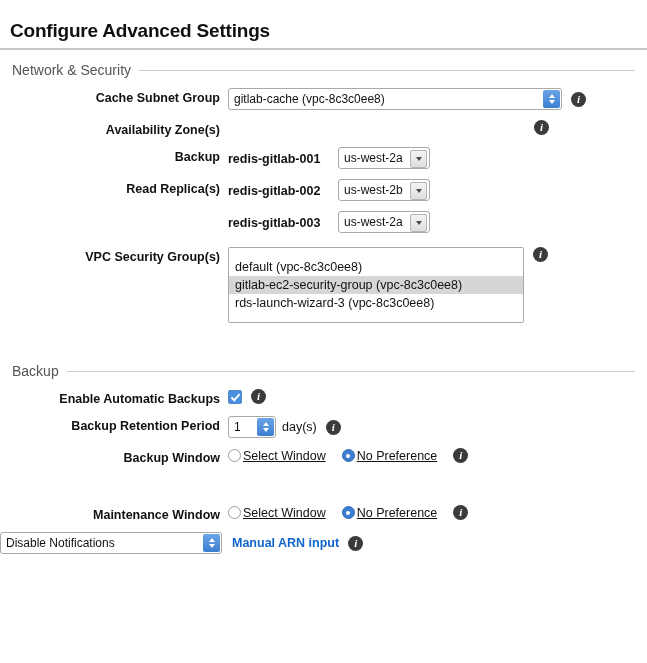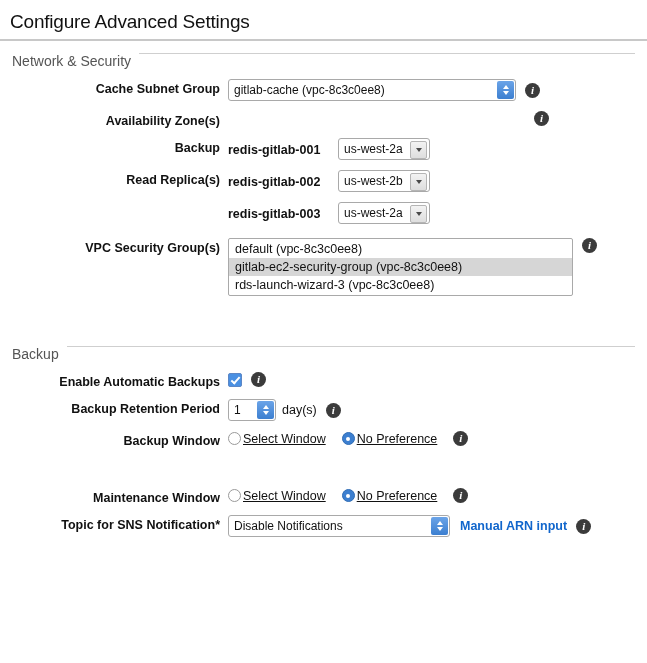--- a/index.html
+++ b/index.html
@@ -17,34 +17,35 @@
   }
   .page {
     position: relative;
     width: 647px;
     height: 663px;
     box-sizing: border-box;
   }
   
   .page-title {
     font-size: 19px;
-    font-weight: normal;
-    color: #111111;
-    padding: 11px 0 6px 10px;
+    font-weight: bold;
+    color: #111111;
+    padding: 20px 0 6px 10px;
     letter-spacing: -0.2px;
   }
   .title-rule {
     height: 2px;
     background: #c8c8c8;
     margin: 0 0 12px 0;
   }
   
   .section-head {
     display: flex;
-    margin: 10px 12px 10px 12px;
+    align-items: center;
+    margin: 0 12px 10px 12px;
   }
   .section-head .sh-text {
     font-size: 14px;
     color: #555555;
     white-space: nowrap;
     padding-right: 8px;
   }
   .section-head .sh-rule {
     flex: 1;
     height: 1px;
@@ -128,32 +129,32 @@
     background: linear-gradient(#f3f3f3, #dedede);
     border: 1px solid #b5b5b5;
     width: 15px;
     height: 16px;
     top: 2.5px;
     right: 3px;
   }
   .select-wrap.single .arrowbox .down {
     border-top-color: #4a4a4a;
   }
-  .w-subnet { width: 288px; }
+  .w-subnet { width: 334px; }
   .w-az { width: 92px; }
   .w-retention { width: 48px; }
   .w-sns { width: 222px; }
 
   
   .listbox {
-    width: 345px;
+    width: 296px;
     border: 1px solid #a9a9a9;
     background: #ffffff;
     border-radius: 2px;
-    padding: 1px 0;
+    padding: 10px 0;
     box-sizing: border-box;
   }
   .listbox .opt {
     font-size: 12.5px;
     padding: 2px 6px;
     color: #111111;
     white-space: nowrap;
   }
   .listbox .opt.selected {
     background: #d6d6d6;
@@ -410,21 +411,20 @@
         <span class="radio-item">
           <span class="radio on"></span>
           <span class="radio-label">No Preference</span>
         </span>
       </span>
       <span class="info" style="margin-left:0;">i</span>
     </div>
   </div>
 
   <div class="row">
-    <div class="label">Topic for SNS Notification*</div>
     <div class="field">
       <span class="select-wrap">
         <select class="styled w-sns">
           <option>Disable Notifications</option>
         </select>
         <span class="arrowbox">
           <span class="up"></span>
             <span class="down"></span>
         </span>
       </span>

